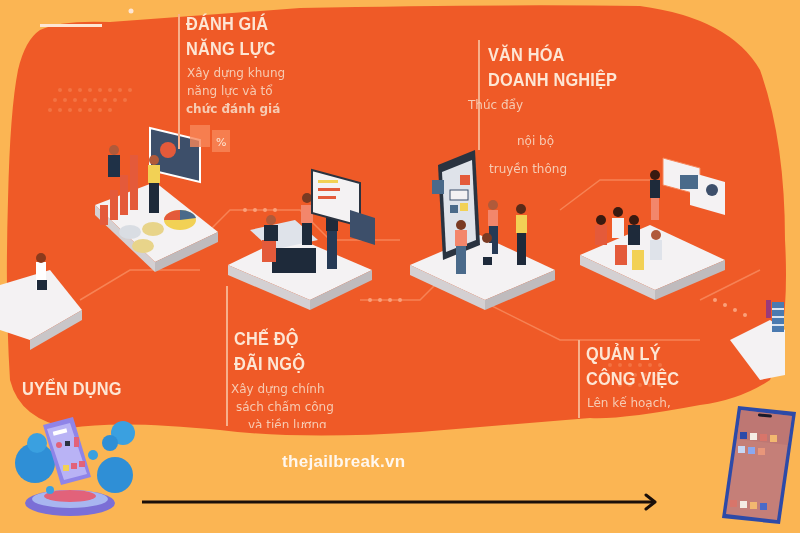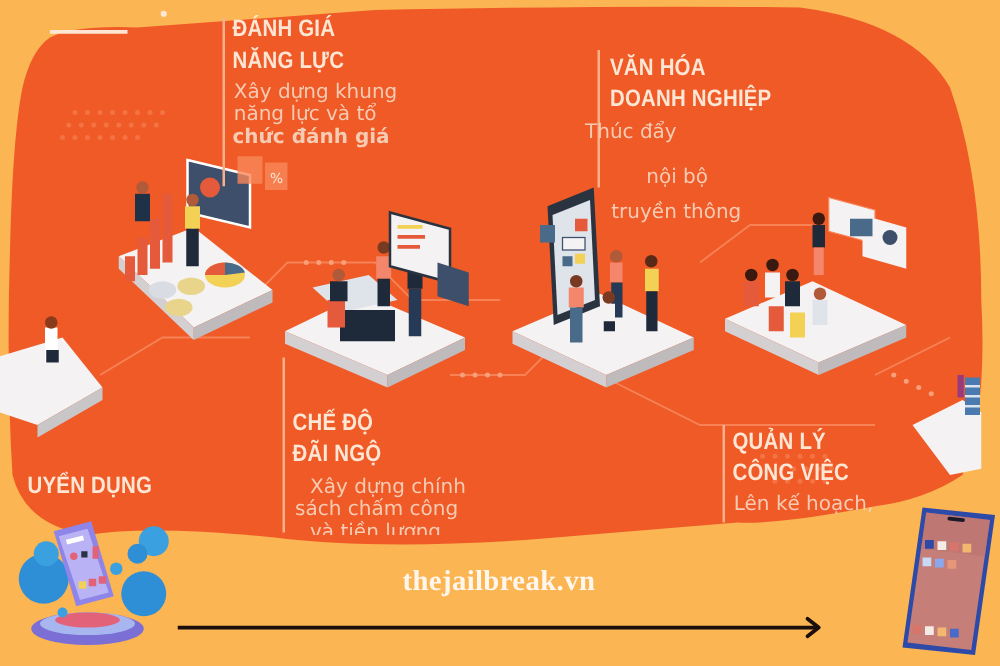--- a/index.html
+++ b/index.html
@@ -1,22 +1,22 @@
 <!DOCTYPE html>
 <html><head>
 <meta charset="utf-8">
 <style>
   html,body{margin:0;padding:0;}
   body{width:800px;height:533px;overflow:hidden;background:#fbb553;position:relative;font-family:"DejaVu Sans",sans-serif;}
   .canvas{position:absolute;left:0;top:0;width:800px;height:533px;}
   .blob{position:absolute;left:0;top:0;}
   .heading{position:absolute;color:#fde6d4;font-family:"Liberation Sans",sans-serif;font-weight:bold;font-size:19px;line-height:24px;letter-spacing:0.2px;transform:scaleX(0.86);transform-origin:left top;white-space:nowrap;}
-  .desc{position:absolute;color:#f6cbb3;font-family:"DejaVu Sans",sans-serif;font-size:16px;line-height:18px;white-space:nowrap;}
+  .desc{position:absolute;color:#f6cbb3;font-family:"DejaVu Sans",sans-serif;font-size:12px;line-height:18px;white-space:nowrap;}
   .vline{position:absolute;width:2px;background:#f7b08b;}
-  .brand{position:absolute;left:282px;top:452px;color:#fff7ee;font-family:Liberation Serif, serif;font-weight:bold;font-size:23px;letter-spacing:0.3px;margin-left:40px;}
+  .brand{position:absolute;left:282px;top:452px;color:#fff7ee;font-family:Liberation Sans, sans-serif;font-weight:bold;font-size:17px;letter-spacing:0.3px;}
   .arrow{position:absolute;left:142px;top:492px;}
   svg{display:block;}
 </style>
 </head>
 <body>
 
 <div class="canvas">
 
   <svg class="blob" width="800" height="533" viewBox="0 0 800 533">
     <path d="M40,30 Q60,20 110,22 L300,8 Q500,4 640,6 Q730,18 760,70 Q785,140 785,240 Q790,330 770,380 Q740,400 700,405 Q620,420 590,418 L420,432 Q300,440 220,430 Q120,420 70,428 Q20,420 10,380 Q5,300 8,200 Q10,110 18,70 Q25,40 40,30 Z" fill="#ef5a27"></path>
@@ -228,21 +228,21 @@
   <div class="heading" style="left:22px;top:377px;">UYỂN DỤNG</div>
 
   <div class="heading" style="left:186px;top:12px;">ĐÁNH GIÁ</div>
   <div class="heading" style="left:186px;top:37px;">NĂNG LỰC</div>
   <div class="desc" style="left:187px;top:64px;">Xây dựng khung</div>
   <div class="desc" style="left:187px;top:82px;">năng lực và tổ</div>
   <div class="desc" style="left:186px;top:100px;font-weight:bold;">chức đánh giá</div>
 
   <div class="heading" style="left:234px;top:327px;">CHẾ ĐỘ</div>
   <div class="heading" style="left:234px;top:352px;">ĐÃI NGỘ</div>
-  <div class="desc" style="left:248px;top:380px;">Xây dựng chính</div>
+  <div class="desc" style="left:231px;top:380px;">Xây dựng chính</div>
   <div class="desc" style="left:236px;top:398px;">sách chấm công</div>
   <div class="desc" style="left:236px;top:416px;height:12px;overflow:hidden;margin-left:12px;">và tiền lương</div>
 
   <div class="heading" style="left:488px;top:43px;">VĂN HÓA</div>
   <div class="heading" style="left:488px;top:68px;">DOANH NGHIỆP</div>
   <div class="desc" style="left:468px;top:96px;">Thúc đẩy</div>
   <div class="desc" style="left:489px;top:114px;margin-top:46px;">truyền thông</div>
   <div class="desc" style="left:517px;top:132px;">nội bộ</div>
 
   <div class="heading" style="left:586px;top:342px;">QUẢN LÝ</div>

